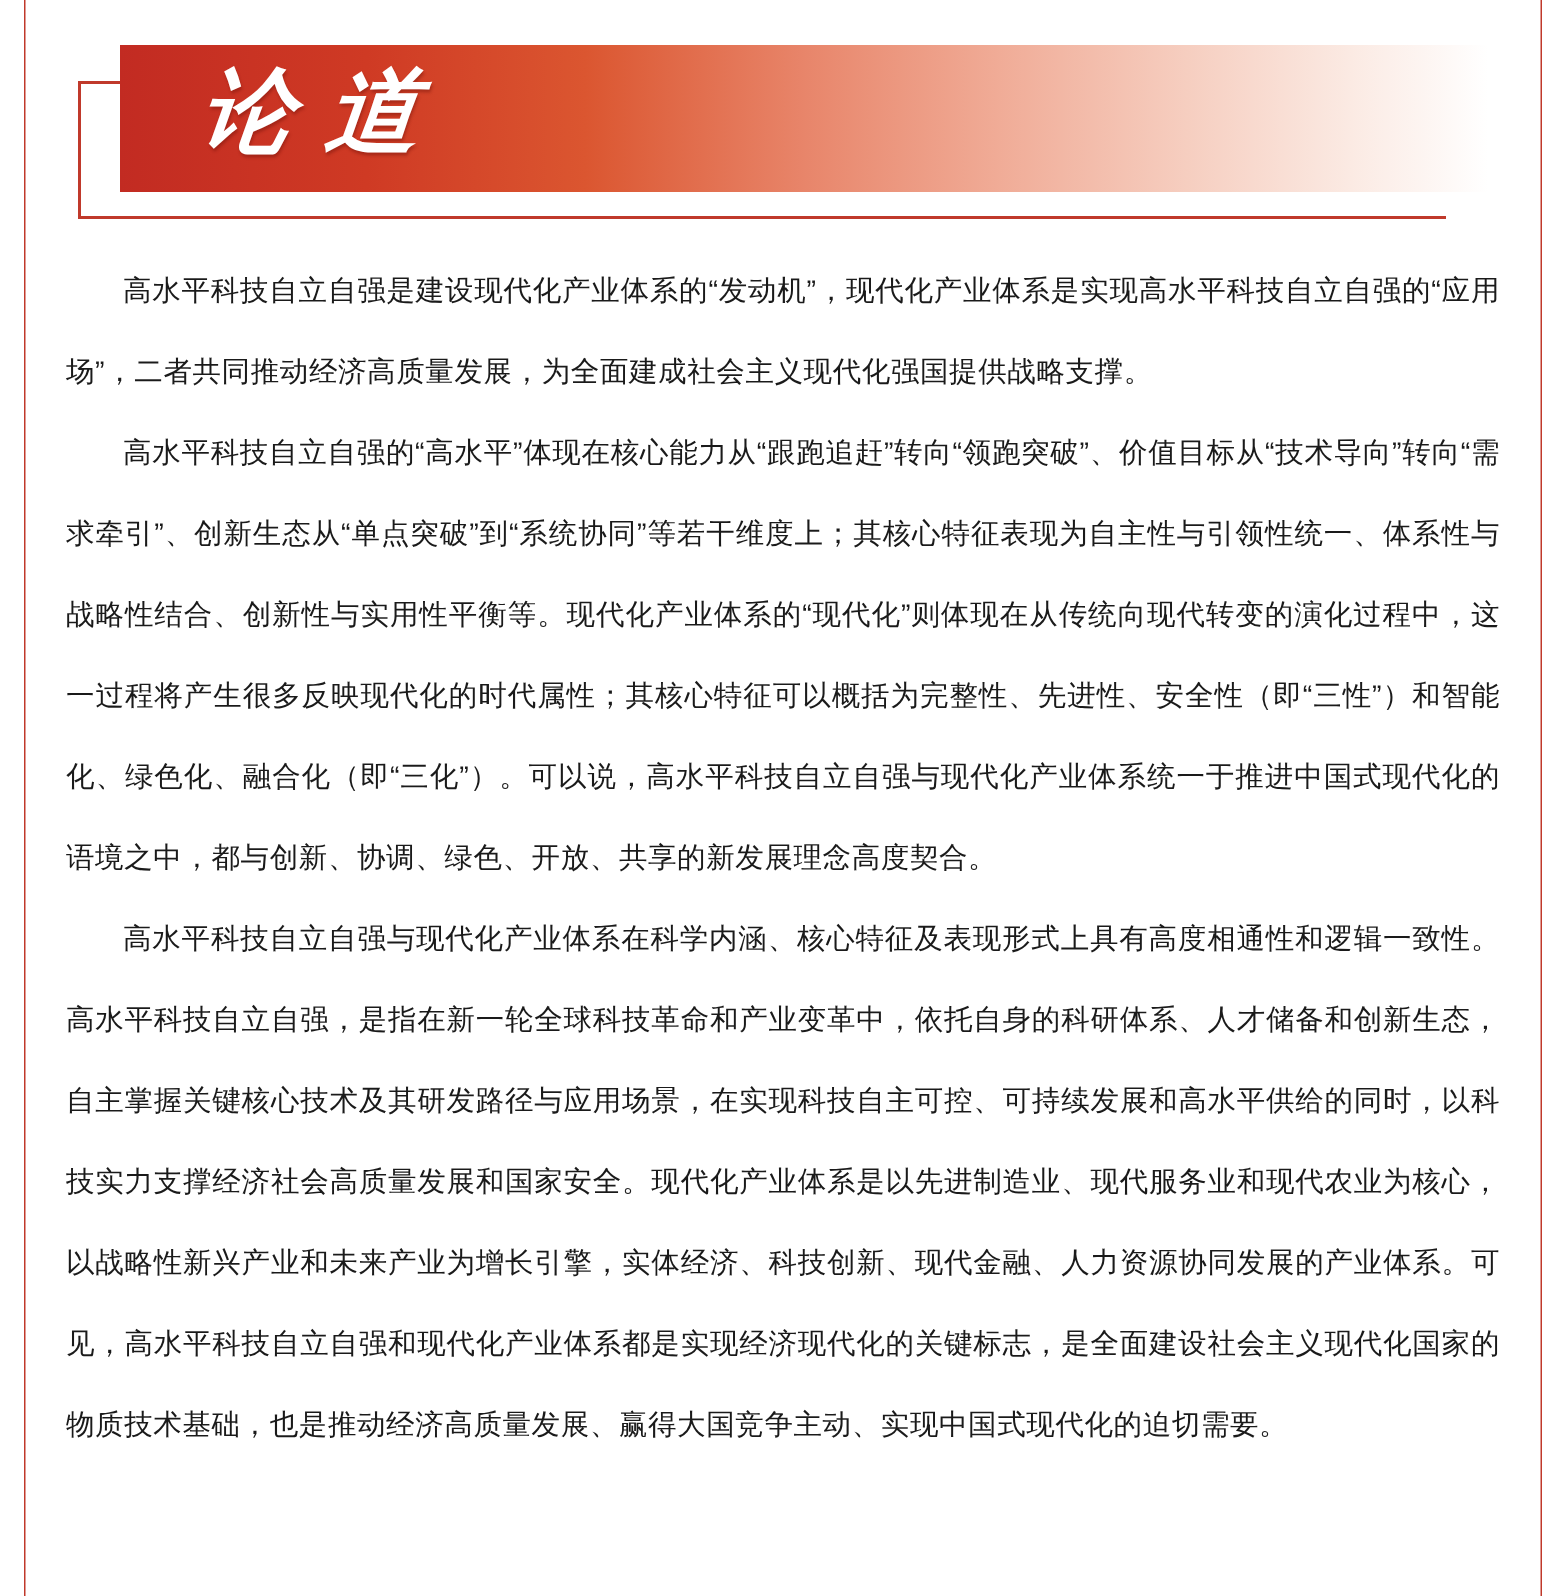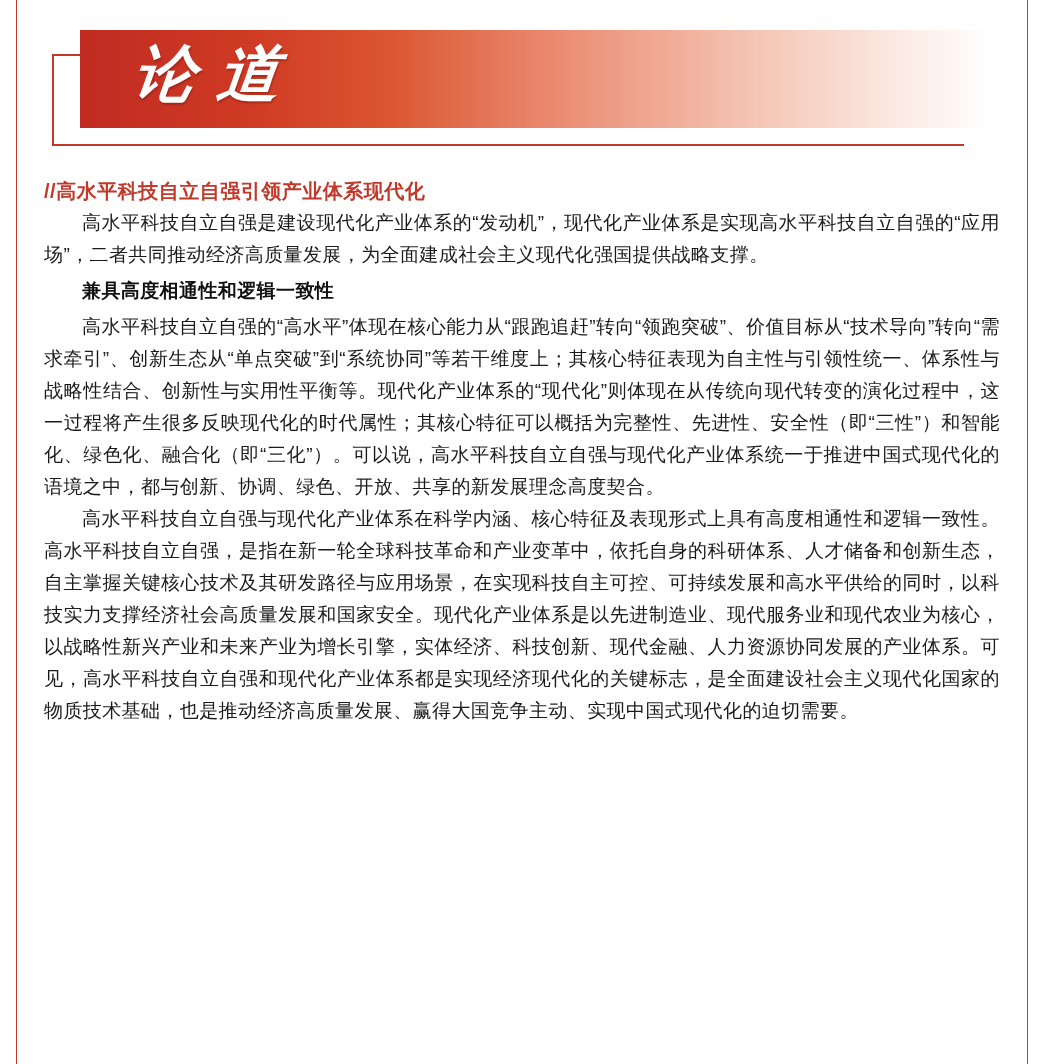--- a/index.html
+++ b/index.html
@@ -108,21 +108,21 @@
     letter-spacing: 0.5px;
   }
   .section-heading .slashes {
     font-family: "Liberation Sans", sans-serif;
     font-weight: 700;
   }
 
   
   .para {
     font-size: 19px;
-    line-height: 32px;
+    line-height: 54px;
     letter-spacing: 0.4px;
     text-align: justify;
     text-justify: inter-ideograph;
     text-indent: 2em;
     margin: 0;
     color: #1a1a1a;
   }
   .sub-heading {
     font-size: 19px;
     line-height: 39.5px;
@@ -143,26 +143,22 @@
 
   <div class="content">
 
 
     <div class="banner-wrap">
       <div class="banner-frame"></div>
       <div class="banner"></div>
       <div class="banner-title">论道</div>
     </div>
 
-    <div class="section-heading">
-      <span class="slashes">//</span><span>高水平科技自立自强引领产业体系现代化</span>
-    </div>
 
     <p class="para">高水平科技自立自强是建设现代化产业体系的“发动机”，现代化产业体系是实现高水平科技自立自强的“应用场”，二者共同推动经济高质量发展，为全面建成社会主义现代化强国提供战略支撑。</p>
 
-    <p class="sub-heading">兼具高度相通性和逻辑一致性</p>
 
     <p class="para">高水平科技自立自强的“高水平”体现在核心能力从“跟跑追赶”转向“领跑突破”、价值目标从“技术导向”转向“需求牵引”、创新生态从“单点突破”到“系统协同”等若干维度上；其核心特征表现为自主性与引领性统一、体系性与战略性结合、创新性与实用性平衡等。现代化产业体系的“现代化”则体现在从传统向现代转变的演化过程中，这一过程将产生很多反映现代化的时代属性；其核心特征可以概括为完整性、先进性、安全性（即“三性”）和智能化、绿色化、融合化（即“三化”）。可以说，高水平科技自立自强与现代化产业体系统一于推进中国式现代化的语境之中，都与创新、协调、绿色、开放、共享的新发展理念高度契合。</p>
 
     <p class="para">高水平科技自立自强与现代化产业体系在科学内涵、核心特征及表现形式上具有高度相通性和逻辑一致性。高水平科技自立自强，是指在新一轮全球科技革命和产业变革中，依托自身的科研体系、人才储备和创新生态，自主掌握关键核心技术及其研发路径与应用场景，在实现科技自主可控、可持续发展和高水平供给的同时，以科技实力支撑经济社会高质量发展和国家安全。现代化产业体系是以先进制造业、现代服务业和现代农业为核心，以战略性新兴产业和未来产业为增长引擎，实体经济、科技创新、现代金融、人力资源协同发展的产业体系。可见，高水平科技自立自强和现代化产业体系都是实现经济现代化的关键标志，是全面建设社会主义现代化国家的物质技术基础，也是推动经济高质量发展、赢得大国竞争主动、实现中国式现代化的迫切需要。</p>
 
   </div>
 </div>
 
 </body></html>

